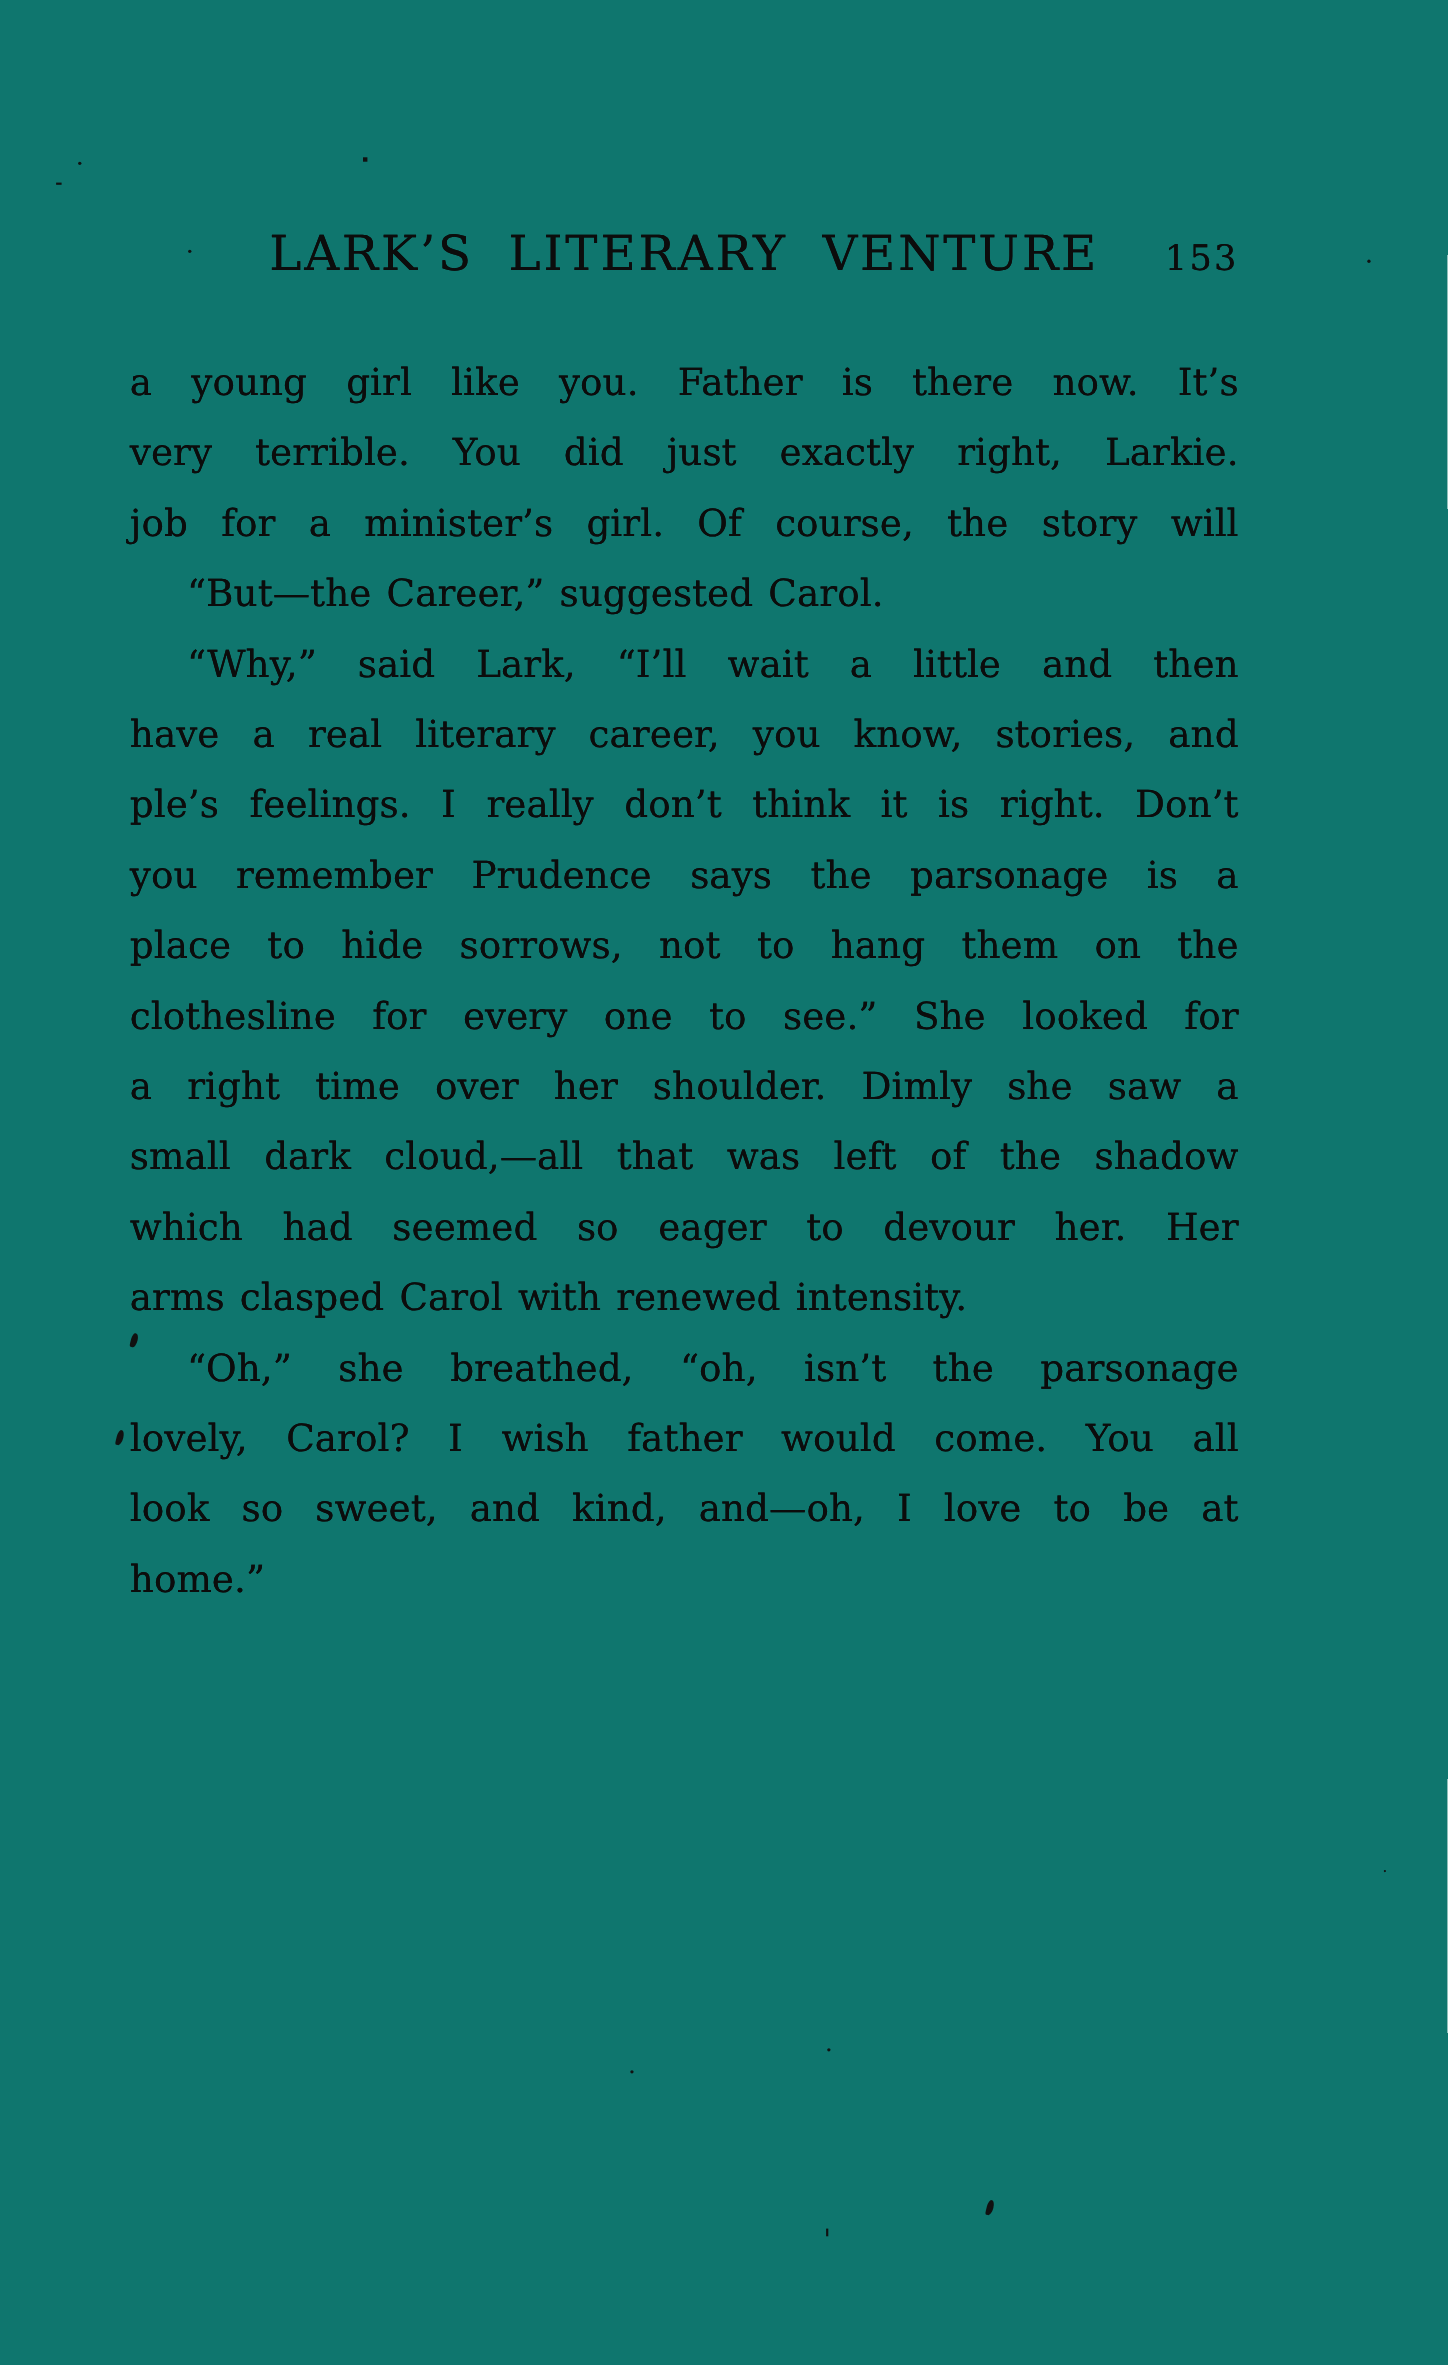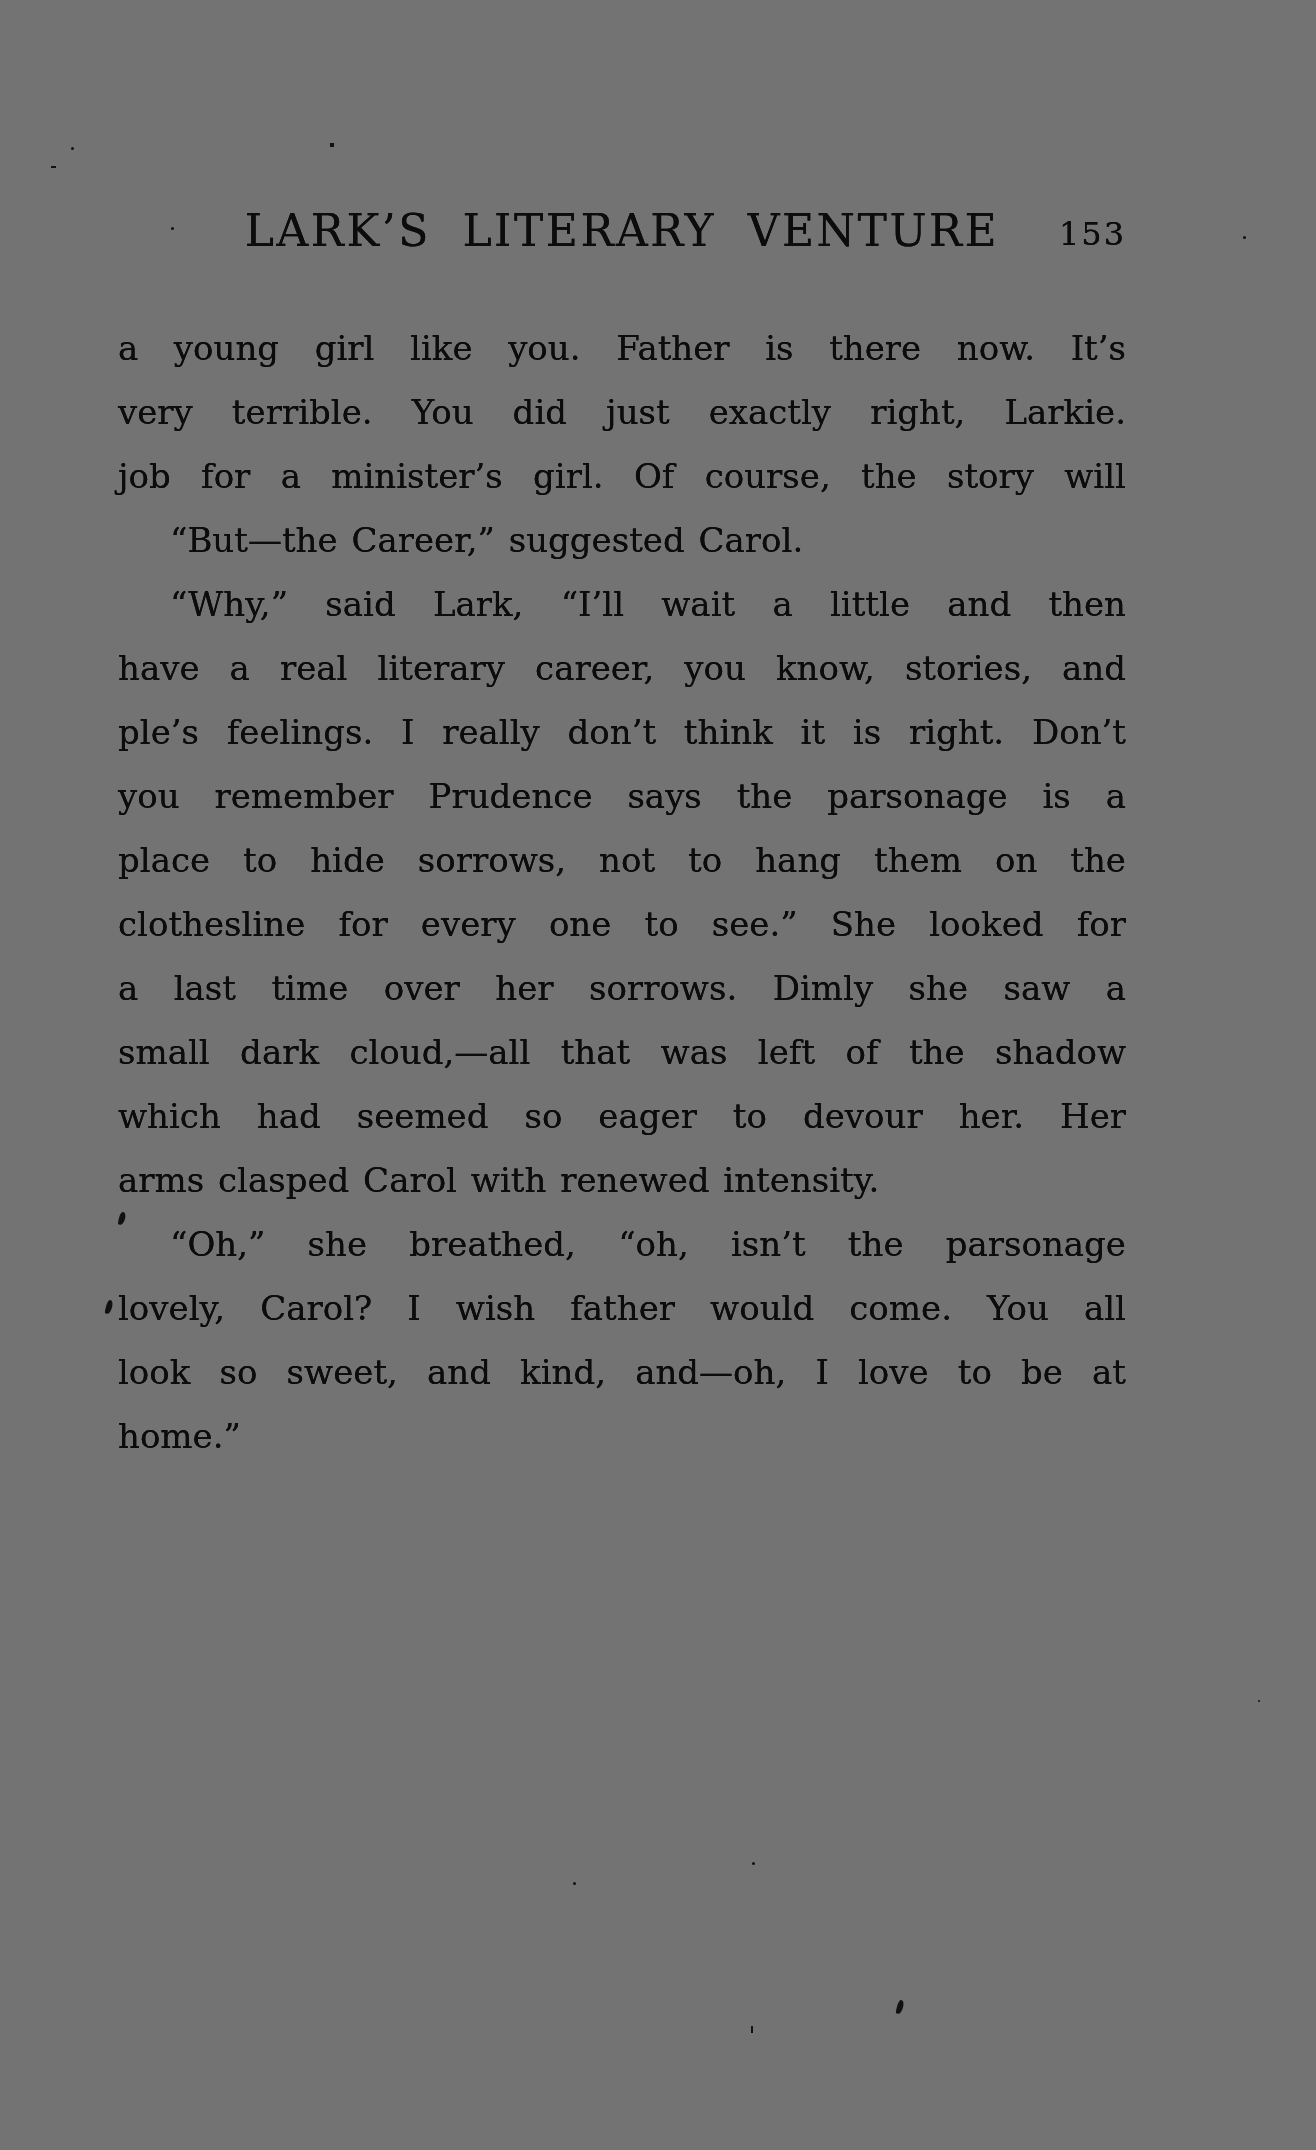--- a/index.html
+++ b/index.html
@@ -1,20 +1,20 @@
 <!DOCTYPE html>
 <html><head>
 <meta charset="utf-8">
 <style>
   html, body { margin: 0; padding: 0; background: #ffffff; }
   .page {
     position: relative;
     width: 1316px;
     height: 2150px;
-    background: #737373;
+    background: #0f766e;
     color: #0c0c0c;
     font-family: "DejaVu Serif", "Liberation Serif", serif;
     overflow: hidden;
   }
   
   .running-header {
     position: absolute;
     left: 118px;
     top: 208px;
     width: 1008px;
@@ -84,21 +84,21 @@
     <div class="line">a young girl like you. Father is there now. It’s</div>
     <div class="line">very terrible. You did just exactly right, Larkie.</div>
     <div class="line">job for a minister’s girl. Of course, the story will</div>
     <div class="line end indent">“But—the Career,” suggested Carol.</div>
     <div class="line indent">“Why,” said Lark, “I’ll wait a little and then</div>
     <div class="line">have a real literary career, you know, stories, and</div>
     <div class="line">ple’s feelings. I really don’t think it is right. Don’t</div>
     <div class="line">you remember Prudence says the parsonage is a</div>
     <div class="line">place to hide sorrows, not to hang them on the</div>
     <div class="line">clothesline for every one to see.” She looked for</div>
-    <div class="line">a last time over her sorrows. Dimly she saw a</div>
+    <div class="line">a right time over her shoulder. Dimly she saw a</div>
     <div class="line">small dark cloud,—all that was left of the shadow</div>
     <div class="line">which had seemed so eager to devour her. Her</div>
     <div class="line end">arms clasped Carol with renewed intensity.</div>
     <div class="line indent">“Oh,” she breathed, “oh, isn’t the parsonage</div>
     <div class="line">lovely, Carol? I wish father would come. You all</div>
     <div class="line">look so sweet, and kind, and—oh, I love to be at</div>
     <div class="line end">home.”</div>
   </div>
 
   <i class="sp round" style="left:71px;  top:147px;  width:3px; height:3px;"></i>

